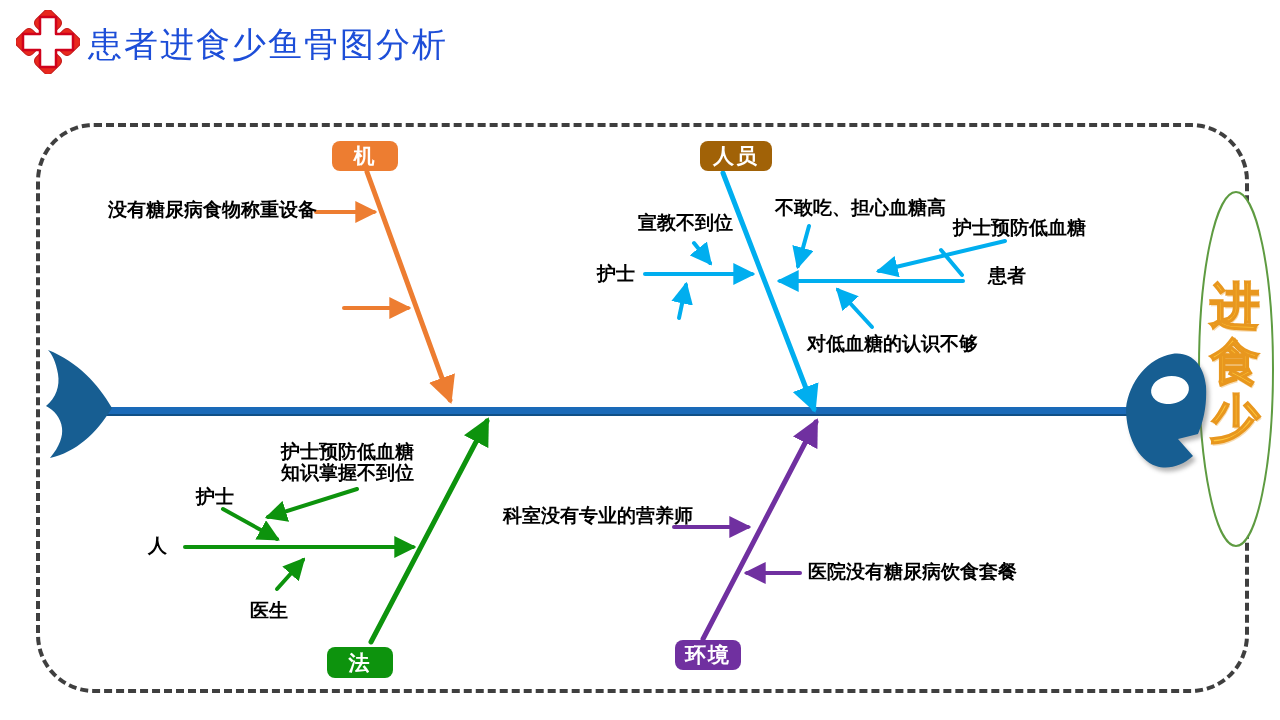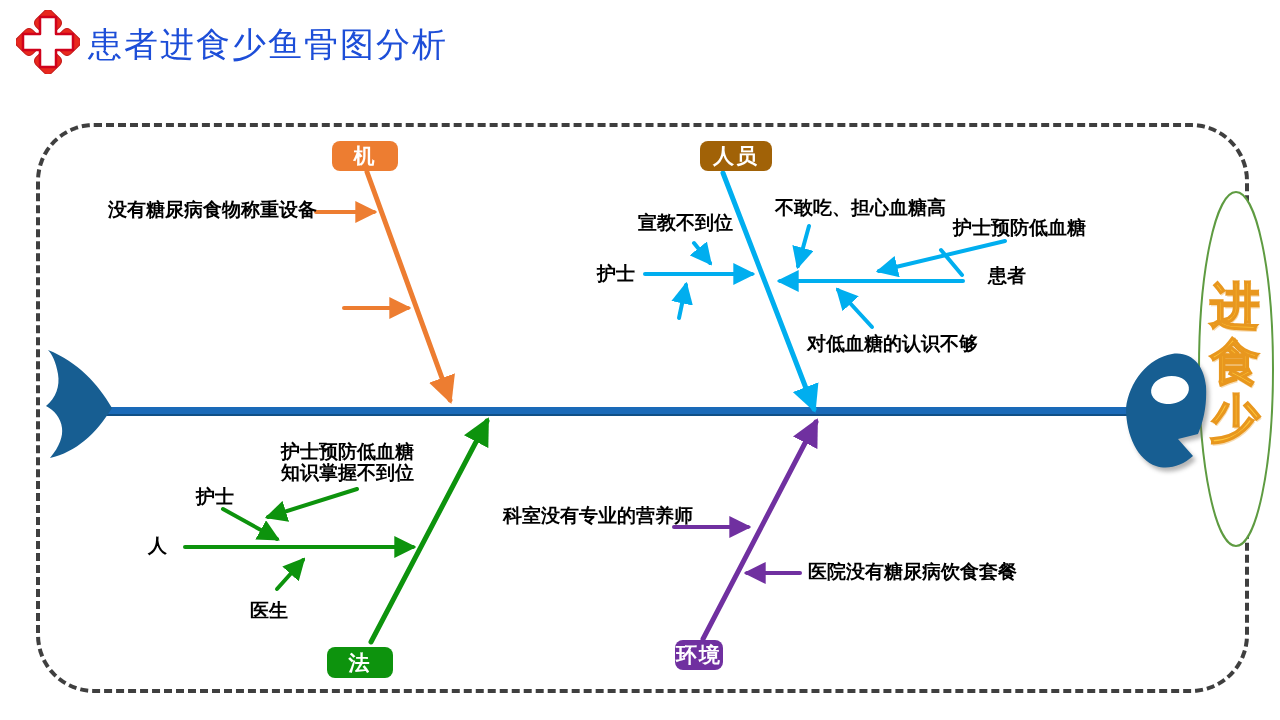--- a/index.html
+++ b/index.html
@@ -14,21 +14,21 @@
   .bones{position:absolute;left:0;top:0;width:1280px;height:720px;}
   .spine{position:absolute;left:106px;top:407px;width:1022px;height:7px;
          background:#1a6ab8;border-bottom:2px solid #0f4f86;}
   .cause{position:absolute;font-weight:bold;font-size:19px;color:#000;
          white-space:pre-line;line-height:21px;}
   .cat{position:absolute;color:#fff;font-weight:bold;font-size:21px;border-radius:8px;
        display:flex;align-items:center;justify-content:center;letter-spacing:2px;}
   .cat.machine{left:332px;top:141px;width:66px;height:30px;background:#ed7d31;}
   .cat.personnel{left:700px;top:141px;width:72px;height:30px;background:#a16207;}
   .cat.method{left:327px;top:647px;width:66px;height:31px;background:#0d930d;}
-  .cat.environment{left:675px;top:640px;width:48px;height:30px;background:#7030a0;}
+  .cat.environment{left:675px;top:640px;width:66px;height:30px;background:#7030a0;}
   .tail{position:absolute;left:36px;top:342px;}
   .head{position:absolute;left:1116px;top:346px;filter:drop-shadow(3px 4px 2px rgba(90,90,90,.45));}
   .oval{position:absolute;left:1196px;top:188px;}
   .effect{position:absolute;left:1206px;top:278px;width:58px;text-align:center;}
   .effect span{display:block;font-size:50px;line-height:56px;font-weight:bold;color:#ffc93c;
                -webkit-text-stroke:1.5px #e8971e;text-shadow:1px 2px 0 rgba(232,151,31,.35);}
   .center2{text-align:left;}
 </style>
 </head>
 <body>

